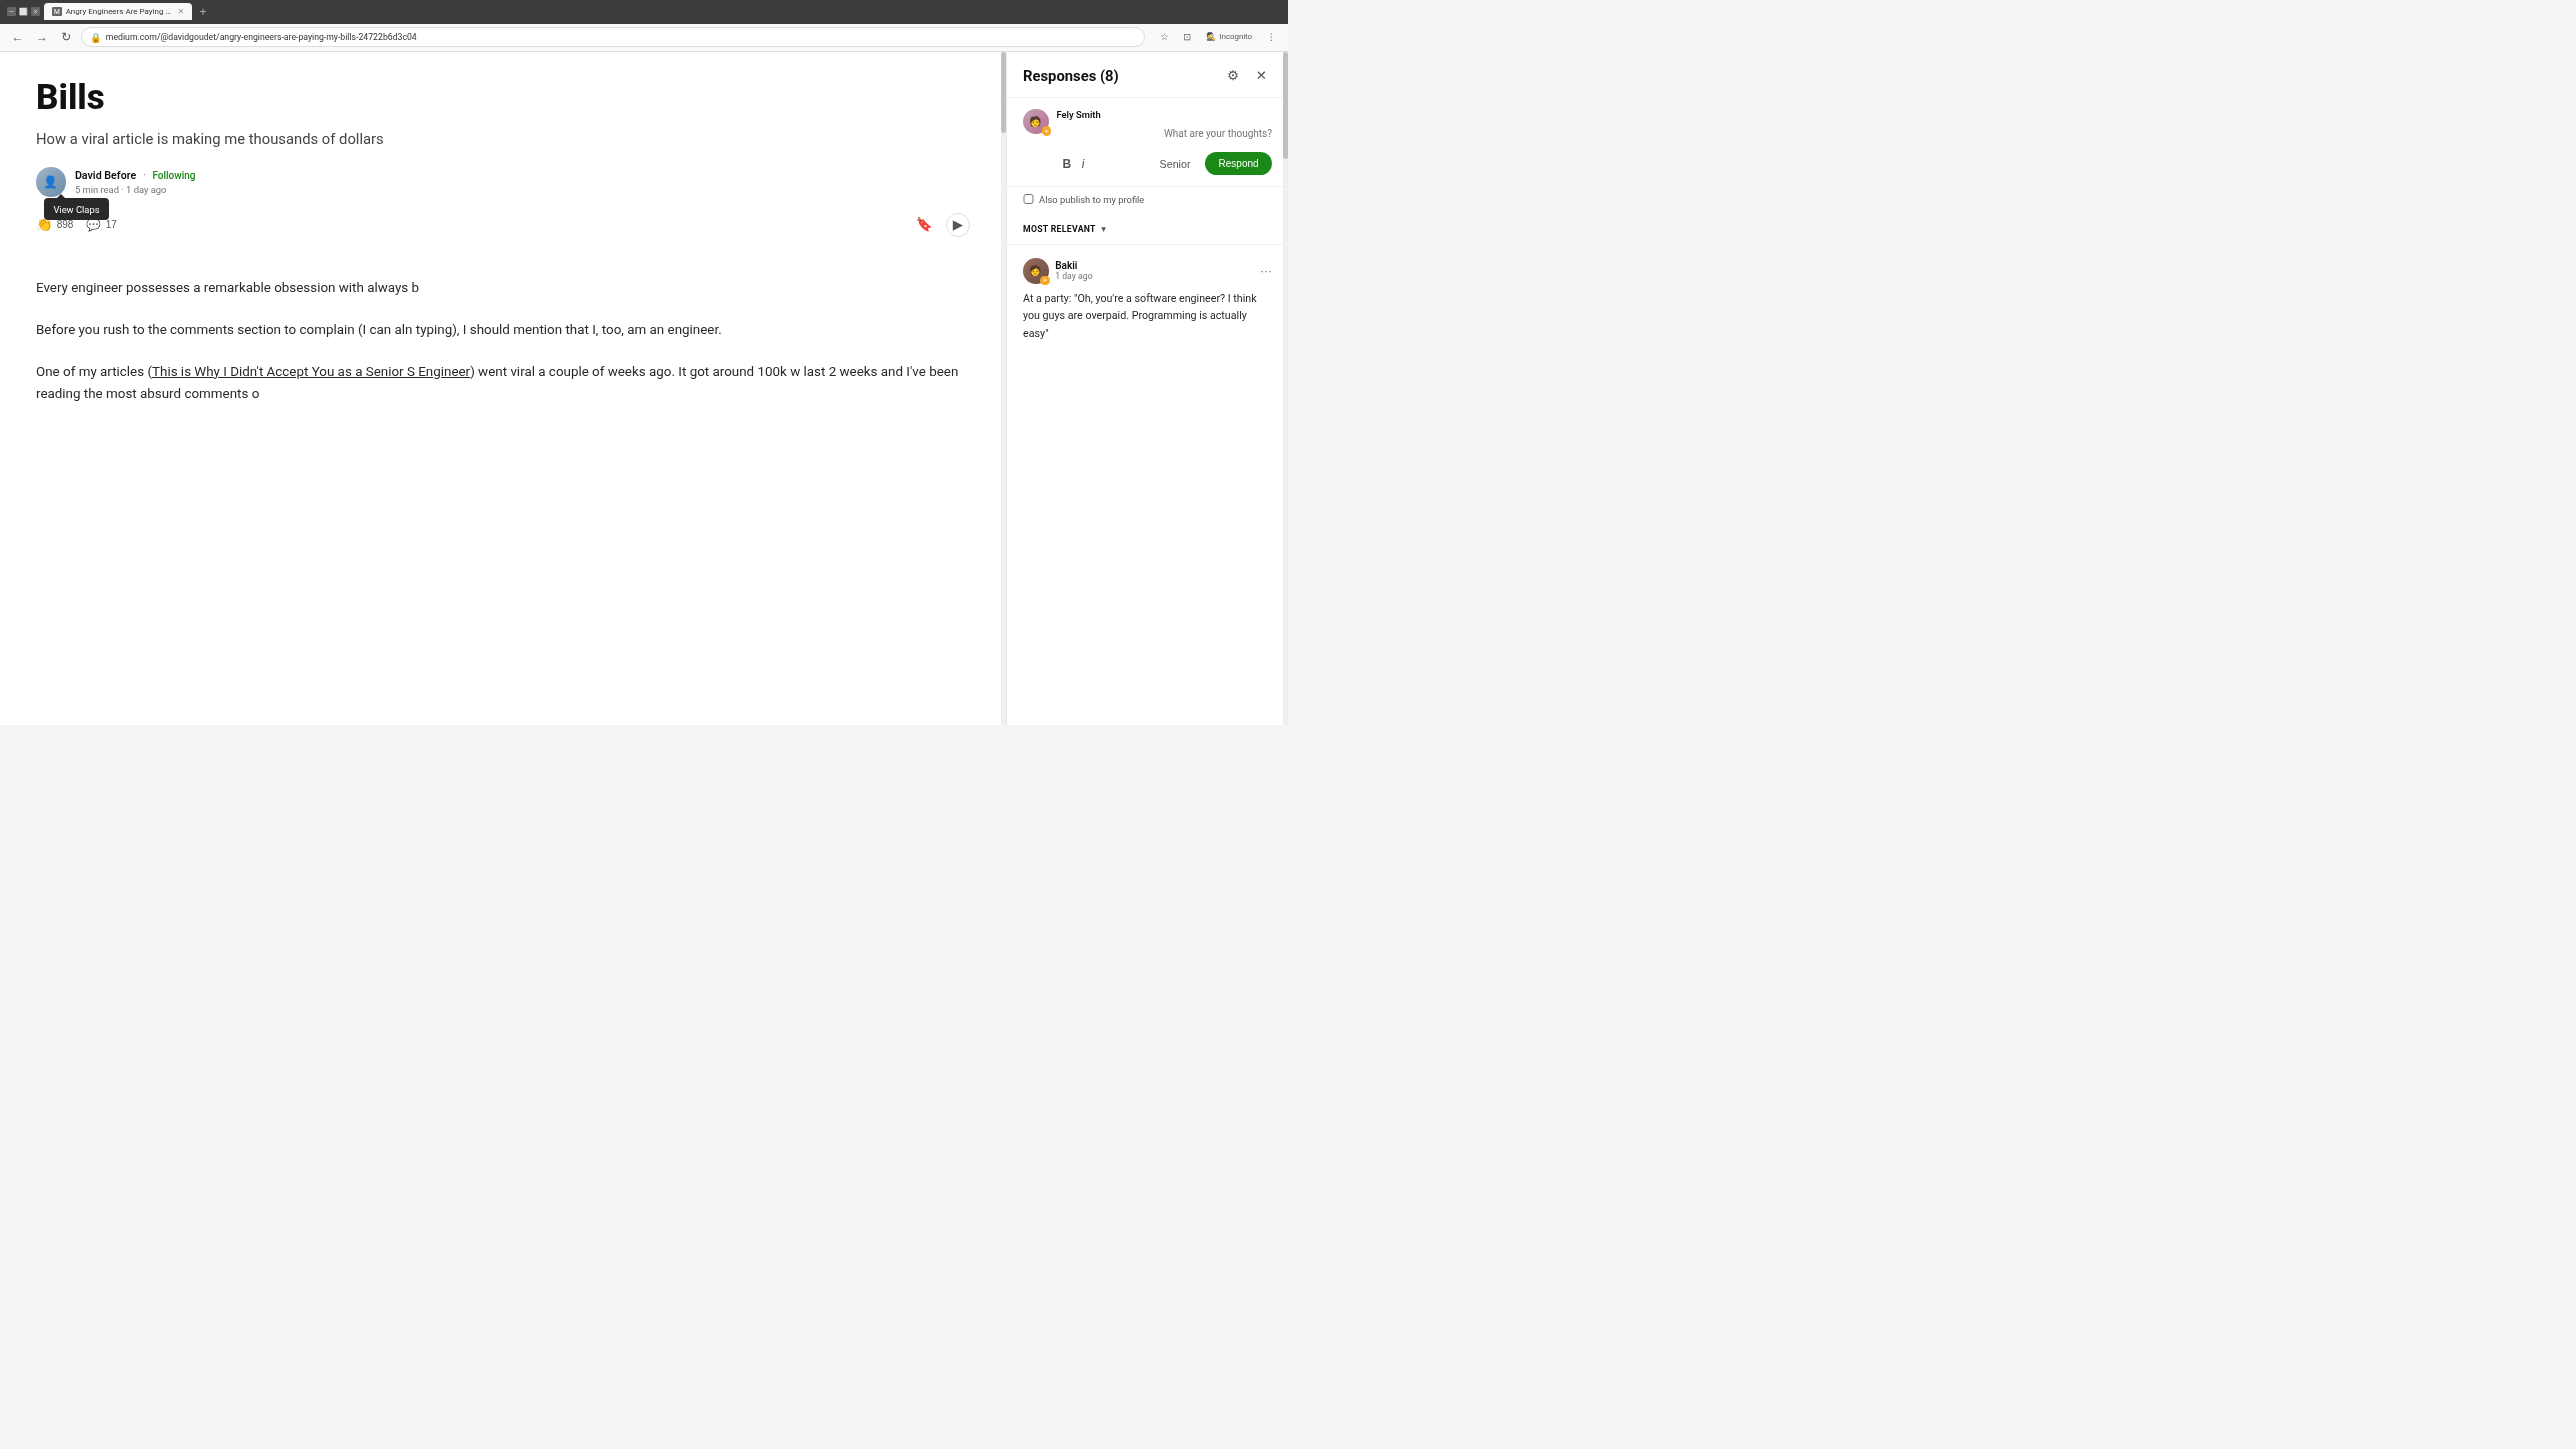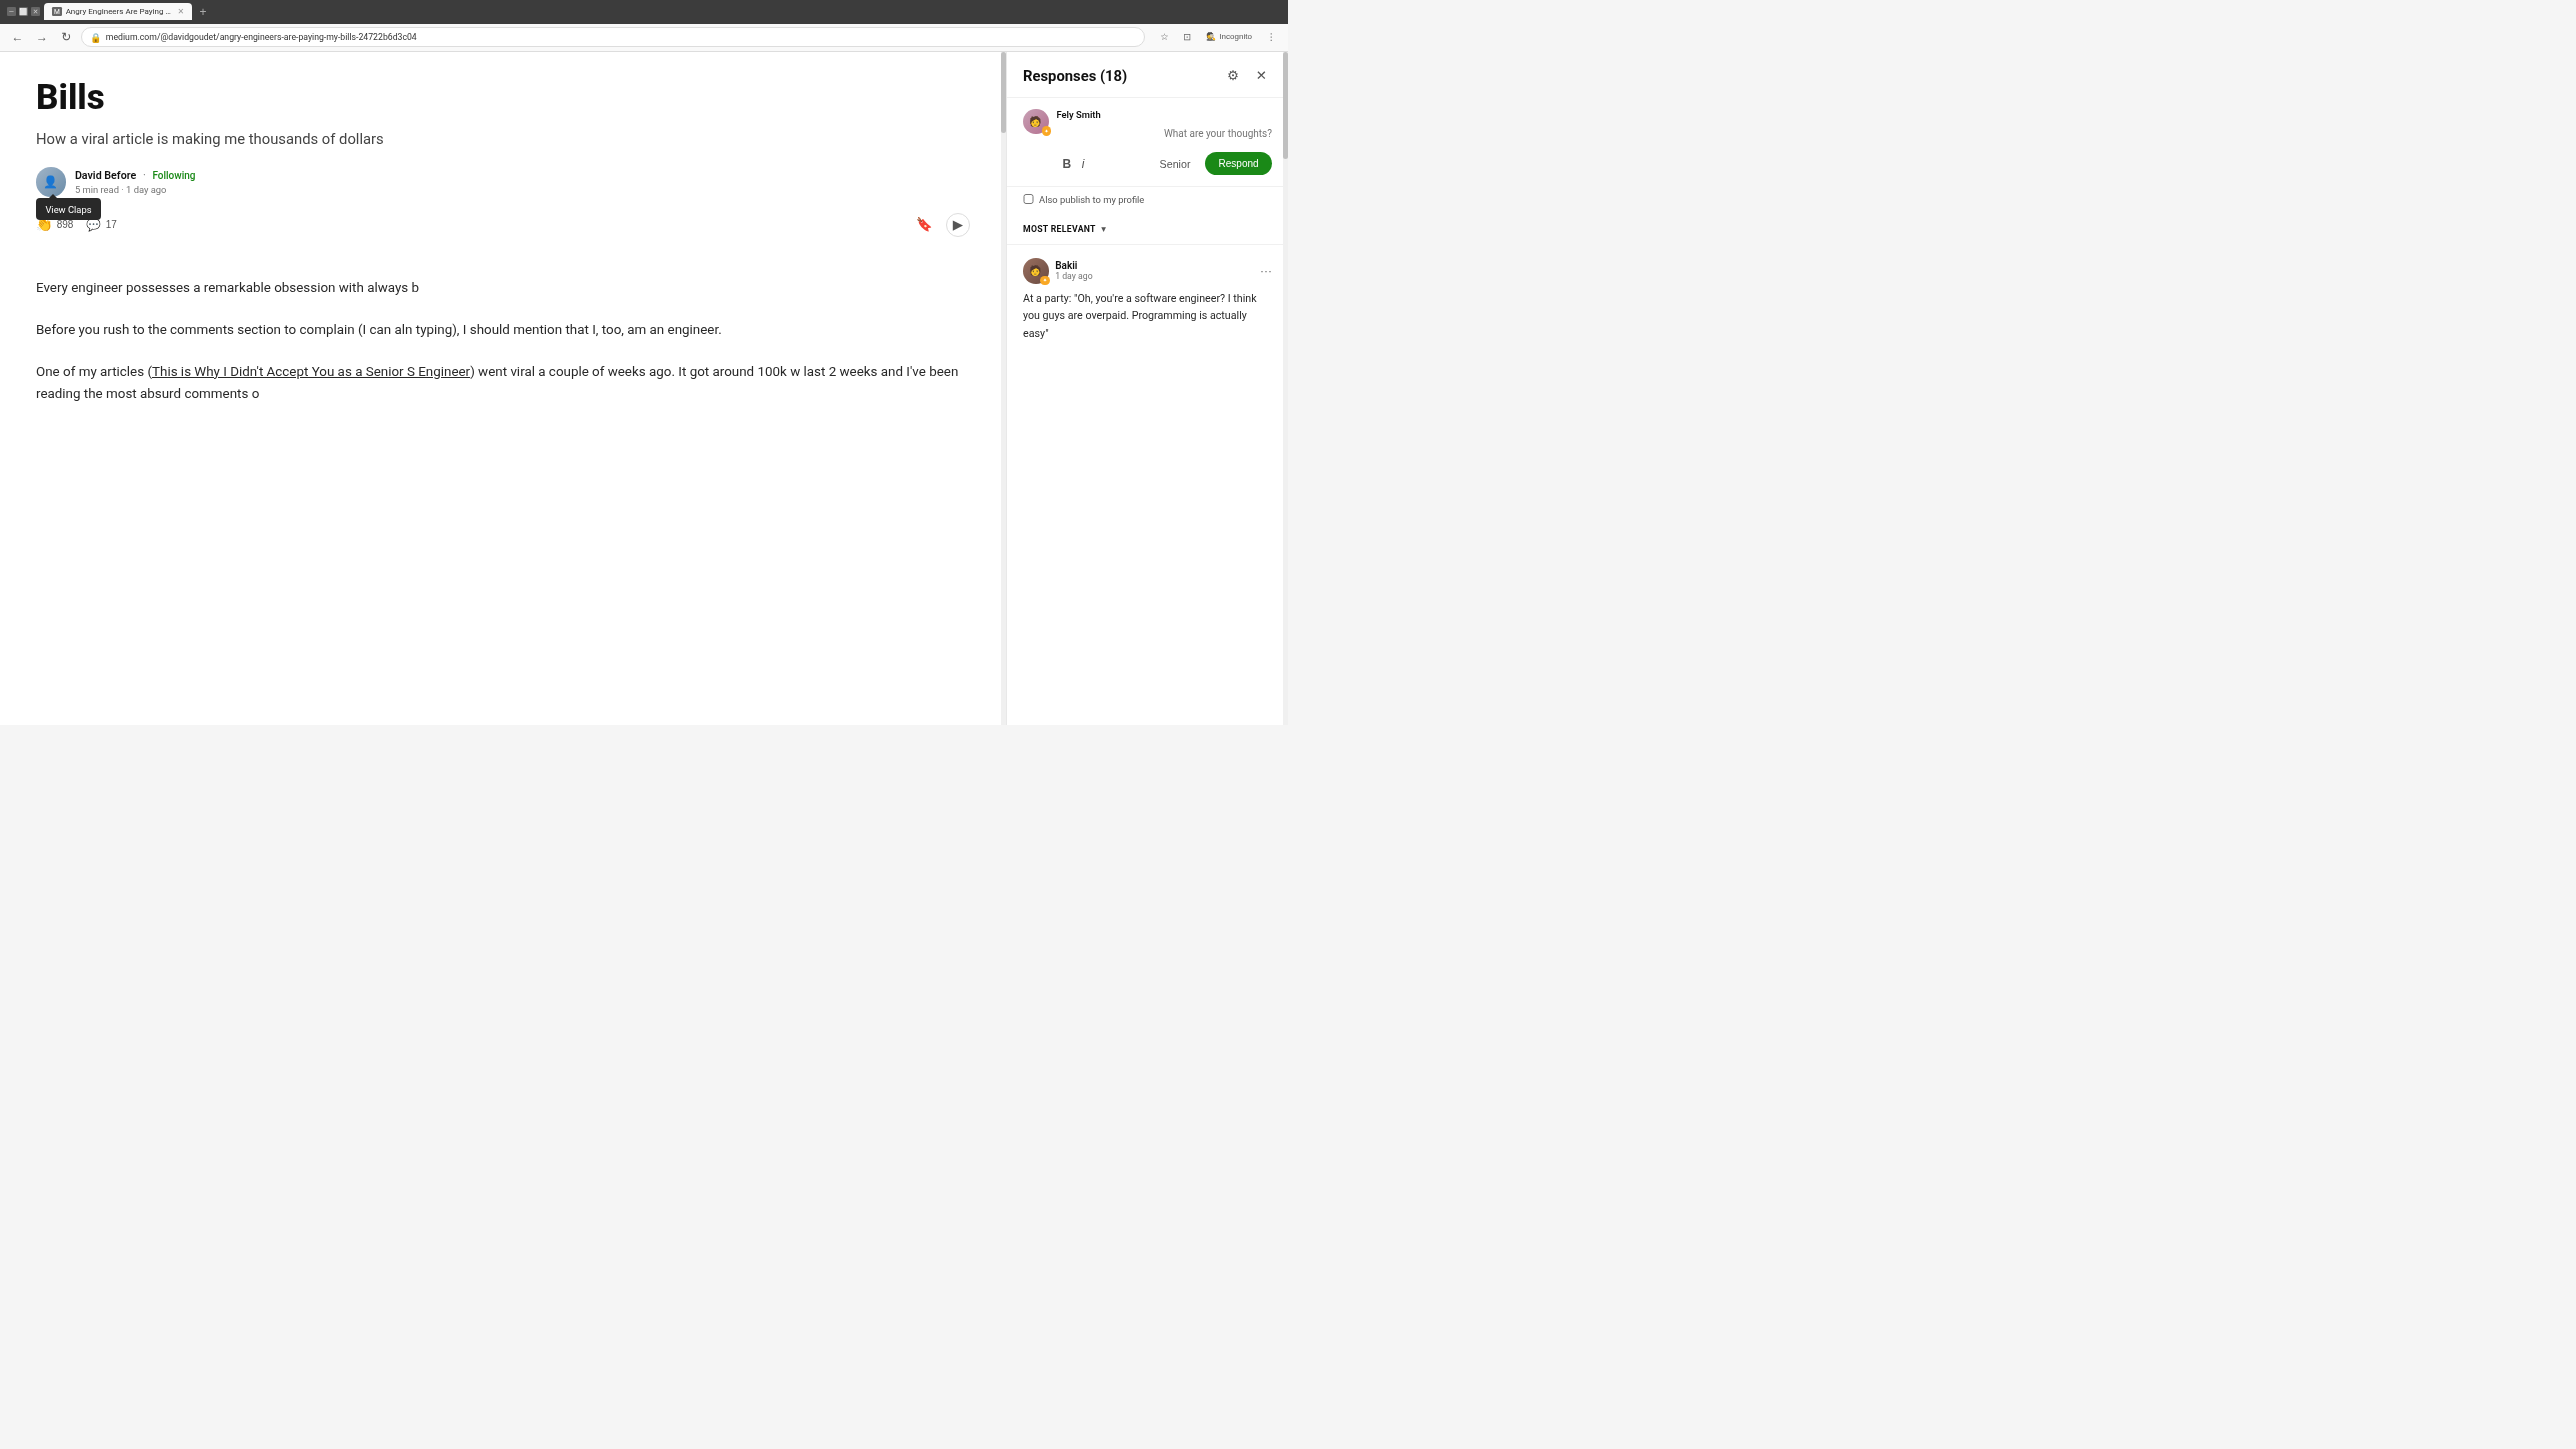--- a/index.html
+++ b/index.html
@@ -253,21 +253,21 @@
 
     .author-meta {
       font-size: 9.4px;
       color: #757575;
     }
 
     
     .view-claps-tooltip {
       position: absolute;
       top: 31px;
-      left: 0px;
+      left: 8px;
       background: #292929;
       color: #fff;
       font-size: 9.4px;
       padding: 5.4px 9.4px;
       border-radius: 4px;
       white-space: nowrap;
       z-index: 100;
       pointer-events: none;
     }
     .view-claps-tooltip::before {
@@ -735,21 +735,21 @@
     </div>
 
     <div class="scrollbar-track">
       <div class="scrollbar-thumb"></div>
     </div>
   </div>
 
   <div class="responses-panel">
 
     <div class="responses-header">
-      <h2 class="responses-title">Responses (18)</h2>
+      <h2 class="responses-title">Responses (8)</h2>
       <div class="responses-header-actions">
         <button class="header-icon-btn">
           <span>⚙</span>
         </button>
         <button class="header-icon-btn">
           <span>✕</span>
         </button>
       </div>
     </div>
 

